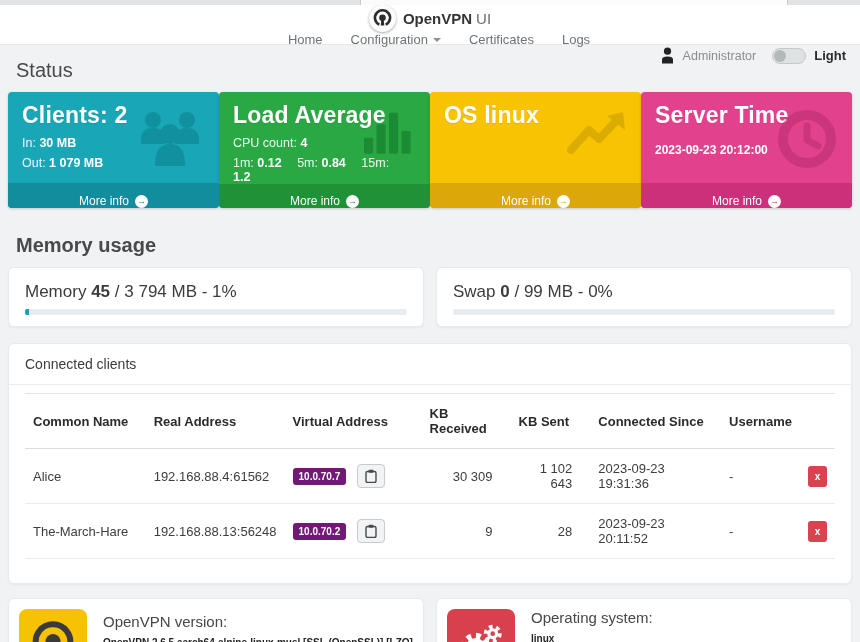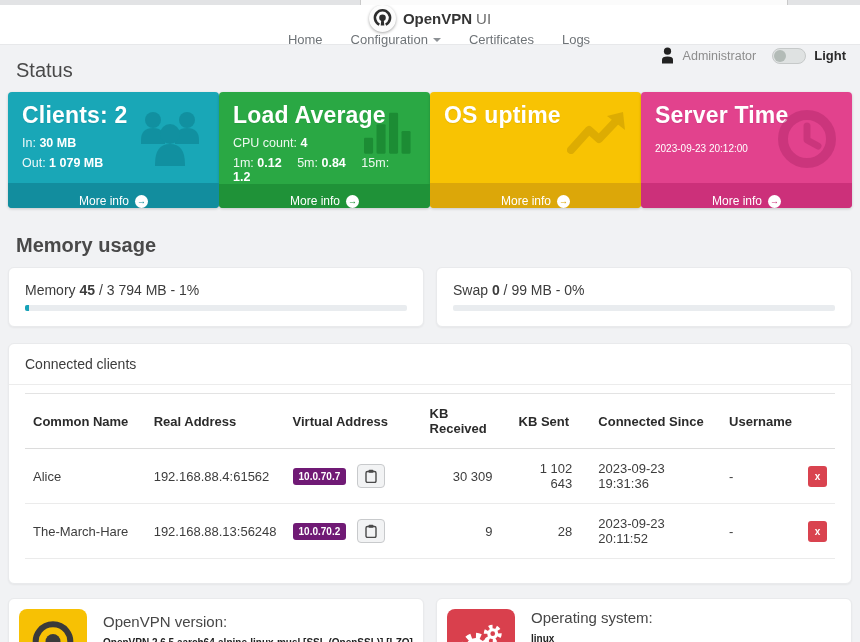--- a/index.html
+++ b/index.html
@@ -49,28 +49,28 @@
   .scard-line .metric { margin-right:12px; }
   .scard-footer { height:25px; display:flex; align-items:flex-end; justify-content:center; gap:6px;
                   font-size:12px; cursor:pointer; position:relative; z-index:1; }
   .arrow-circle { width:13px; height:13px; border-radius:50%; background:#fff; display:inline-flex;
                   align-items:center; justify-content:center; font-size:9px; font-weight:bold; line-height:1; }
   .scard.teal   { background:#19a7b7; } .scard.teal  .scard-footer { background:#128d9e; } .scard.teal  .arrow-circle{color:#128d9e;}
   .scard.green  { background:#2aa844; } .scard.green .scard-footer { background:#1f9238; } .scard.green .arrow-circle{color:#1f9238;}
   .scard.yellow { background:#f8c303; } .scard.yellow .scard-footer{ background:#dca709; } .scard.yellow .arrow-circle{color:#dca709;}
   .scard.pink   { background:#e2428d; } .scard.pink  .scard-footer { background:#cc307a; } .scard.pink  .arrow-circle{color:#cc307a;}
   .scard.yellow .scard-line { font-size:13px; }
-  .scard.pink .scard-line { font-size:10px; font-weight:normal; }
+  .scard.pink .scard-line { font-size:12px; font-weight:bold; }
 
   
   .cards2 { display:grid; grid-template-columns:1fr 1fr; gap:12px; margin-top:10px; }
   .wcard { background:#fff; border-radius:6px; border:1px solid #e9eaec;
            box-shadow:0 1px 2px rgba(0,0,0,.05); }
   .mem-card { padding:14px 16px 16px; height:60px; }
-  .mem-text { font-size:14px; color:#3c3c3c; }
+  .mem-text { font-size:17px; color:#3c3c3c; }
   .mem-text .val { font-weight:bold; }
   .bar-track { margin-top:7px; height:6px; background:#e9ecef; border-radius:2px; overflow:hidden; }
   .bar-fill { height:100%; background:#17a2b8; }
 
   
   .clients-card { margin-top:16px; }
   .clients-header { padding:12px 16px; font-size:14px; color:#3c3c3c; border-bottom:1px solid #ececec; }
   .clients-body { padding:8px 16px 24px; }
   table { width:100%; border-collapse:collapse; font-size:13px; }
   thead th { text-align:left; font-weight:bold; color:#2b2b2b; padding:12px 8px;
@@ -207,21 +207,21 @@
           </span>
       </div>
     </div>
 
     <div class="scard yellow">
       <div class="scard-body">
         <svg class="scard-icon" width="64" height="50" viewBox="0 0 64 50" opacity="0.55">
           <path d="M6 44 L24 24 L34 33 L52 14" fill="none" stroke="#c79a02" stroke-width="8" stroke-linecap="round" stroke-linejoin="round"></path>
           <polygon points="58,6 60,24 42,10" fill="#c79a02"></polygon>
         </svg>
-        <div class="scard-title">OS uptime</div>
+        <div class="scard-title">OS linux</div>
       </div>
       <div class="scard-footer">
         <span>More info</span>
         <span class="arrow-circle">
             <span>→</span>
           </span>
       </div>
     </div>
 
     <div class="scard pink">

